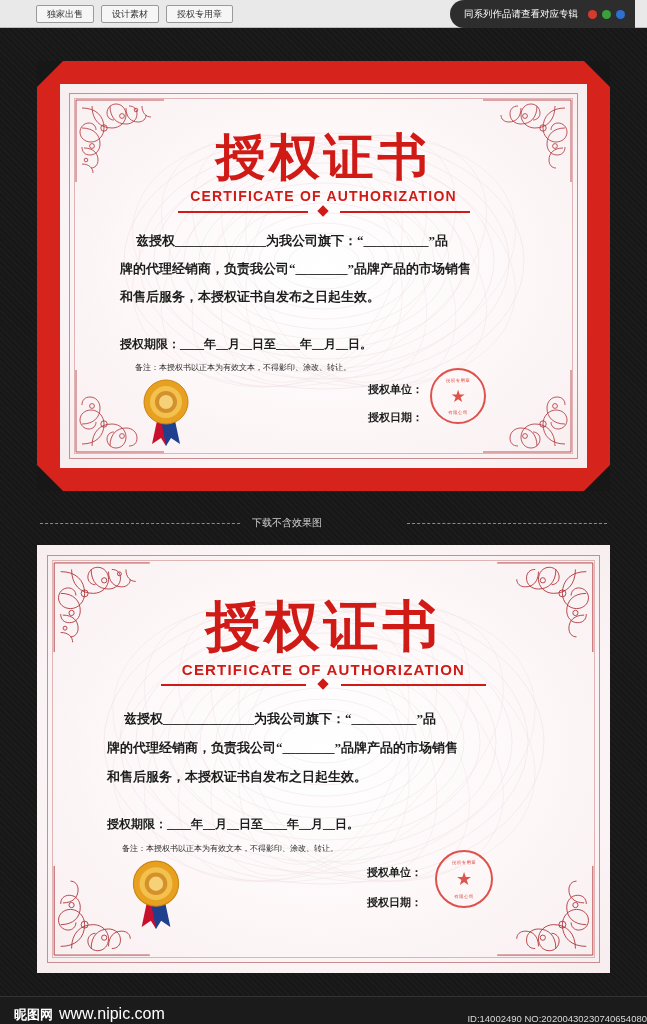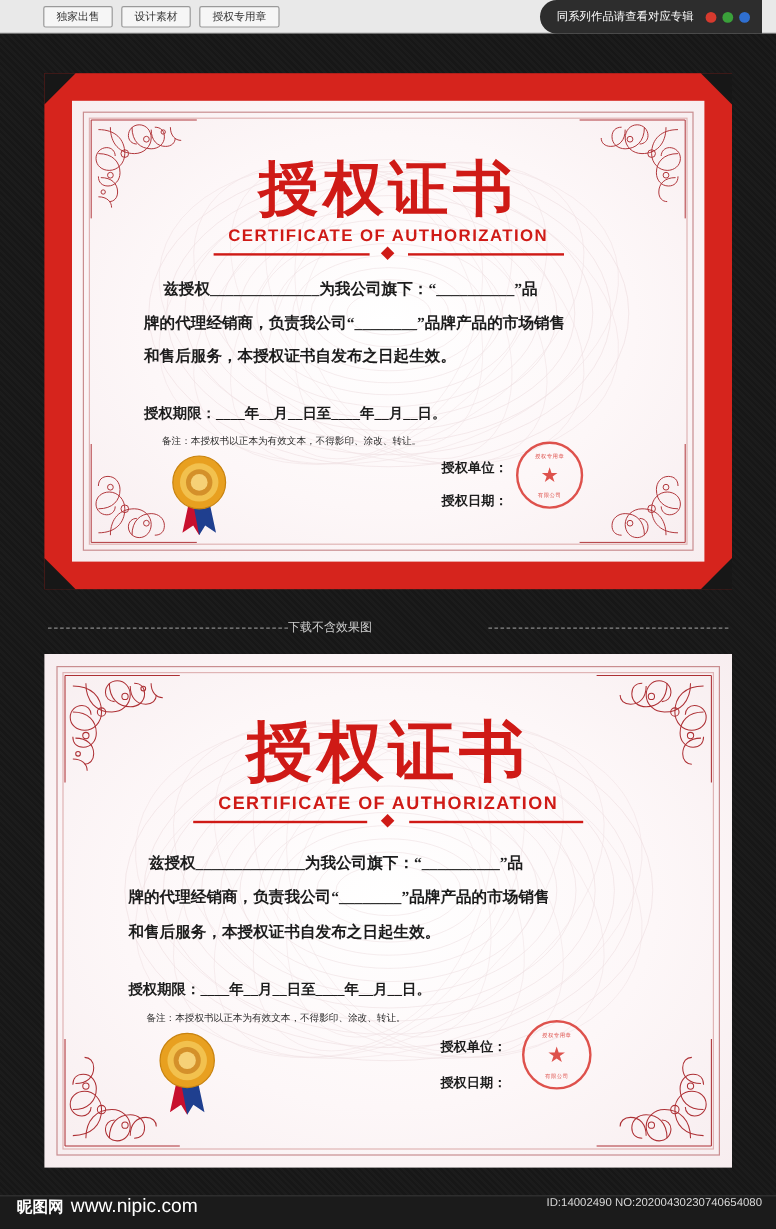--- a/index.html
+++ b/index.html
@@ -156,45 +156,46 @@
   .medal { position: absolute; }
 
   
   .sep {
     position: absolute;
     width: 550px;
     text-align: center;
     color: #cfcfcf;
     font-size: 10px;
     font-family: Liberation Mono, monospace;
+    margin-left: 12px;
   }
   .sep-line {
     position: absolute;
     height: 0; border-top: 1px dashed #8a8a8a;
   }
 
   
   .footer {
     position: absolute;
     left: 0; bottom: 0;
     width: 647px; height: 28px;
     background: #1b1b1b;
-    display: flex; align-items: flex-start;
+    display: flex; align-items: flex-end;
     border-top: 1px solid #333;
   }
   .footer-left {
     display: flex; align-items: baseline; gap: 6px; padding-left: 14px;
   }
   .footer-logo {
     color: #fff; font-size: 13px; font-weight: bold;
     font-family: "DejaVu Sans", "Liberation Sans", sans-serif;
   }
   .footer-url { color: #fff; font-size: 16px; }
   .footer-right {
-    margin-left: auto; padding-right: 12px;
+    margin-left: auto; 
     color: #d8d8d8; font-size: 9.5px;
   }
 </style>
 </head>
 <body>
 
 <div class="topbar">
   <div class="tag-group">
     <span class="tag">独家出售</span>
     <span class="tag">设计素材</span>

